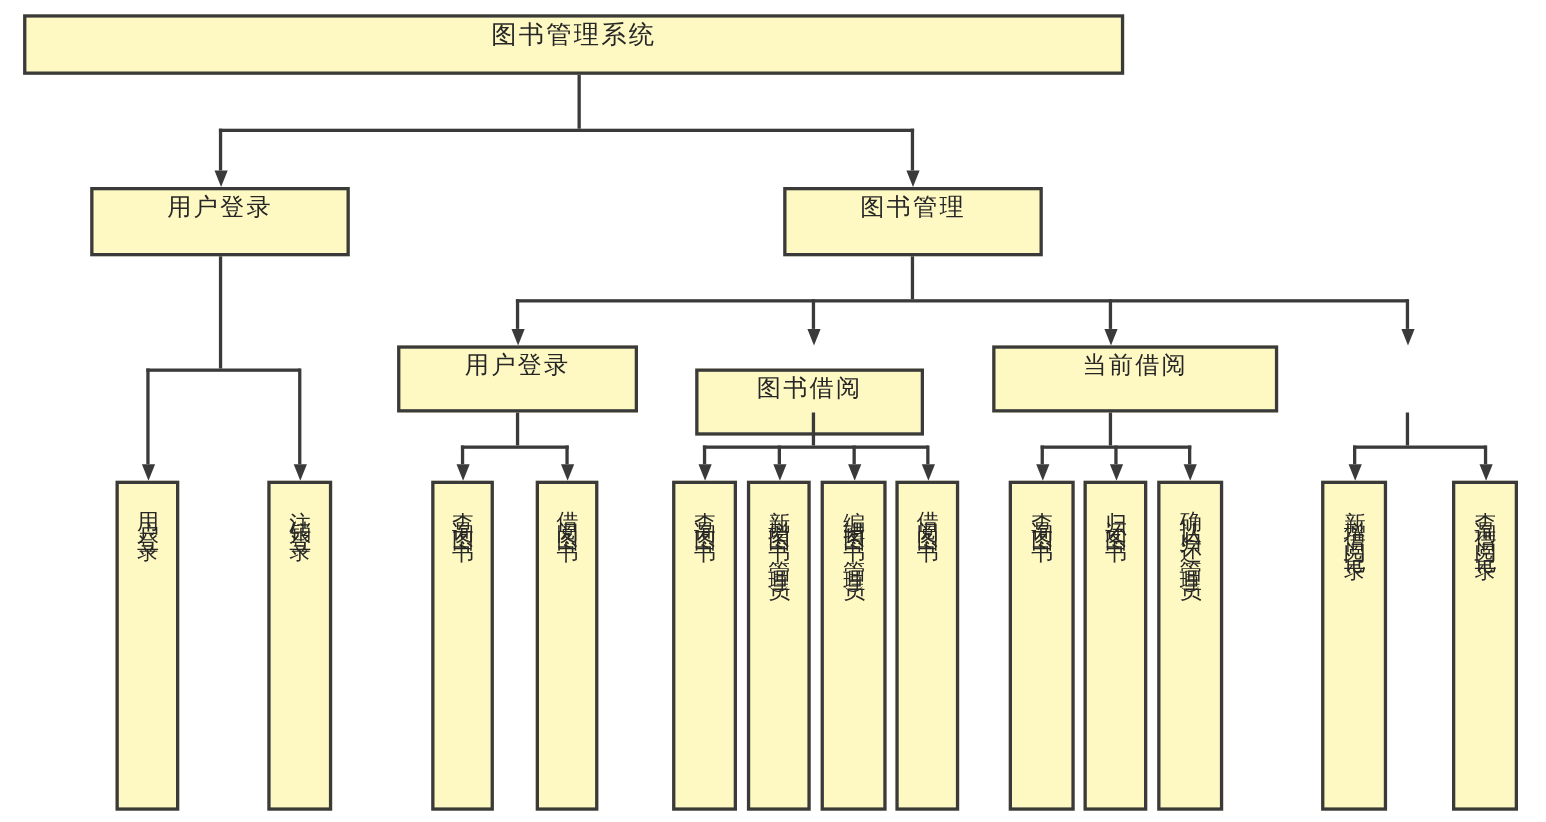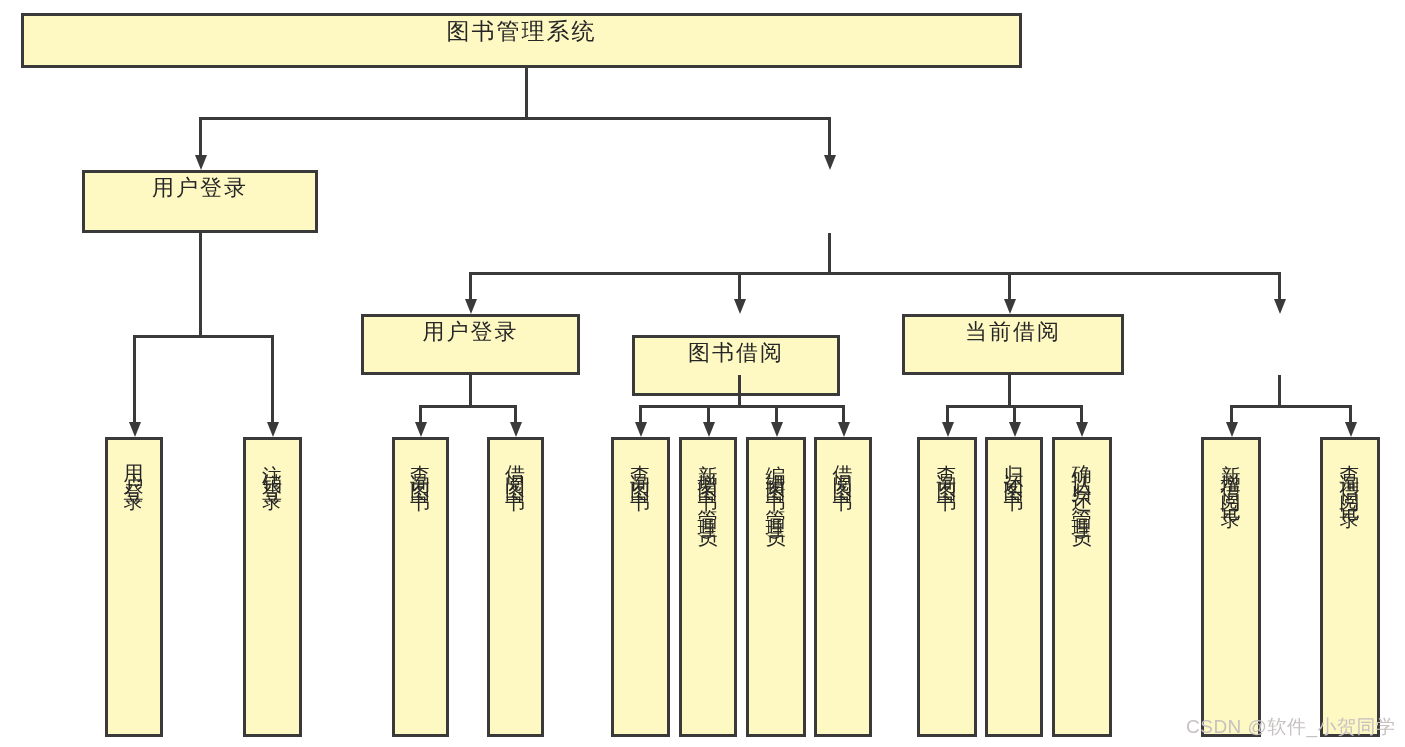--- a/index.html
+++ b/index.html
@@ -31,21 +31,21 @@
     position:absolute;left:1186px;top:714px;font-size:19px;color:#c7c1c1;
     white-space:nowrap;z-index:5;letter-spacing:0.5px;
   }
 
   
   #b-root{left:21px;top:13px;width:1001px;height:55px;}
   #b-user-login{left:82px;top:170px;width:236px;height:63px;}
   #b-book-mgmt{left:712px;top:170px;width:236px;height:63px;}
   #b-new-book{left:361px;top:314px;width:219px;height:61px;}
   #b-book-borrow{left:632px;top:314px;width:208px;height:61px;margin-top:21px;}
-  #b-cur-borrow{left:902px;top:314px;width:222px;height:61px;}
+  #b-cur-borrow{left:902px;top:314px;width:260px;height:61px;}
   #b-borrow-rec{left:1172px;top:314px;width:214px;height:61px;}
   #b-v-login{left:105px;top:437px;width:58px;height:300px;}
   #b-v-logout{left:243px;top:437px;width:59px;height:300px;}
   #b-v-query-a{left:392px;top:437px;width:57px;height:300px;}
   #b-v-borrow-a{left:487px;top:437px;width:57px;height:300px;}
   #b-v-query-b{left:611px;top:437px;width:59px;height:300px;}
   #b-v-add-book{left:679px;top:437px;width:58px;height:300px;}
   #b-v-edit-book{left:746px;top:437px;width:60px;height:300px;}
   #b-v-borrow-b{left:814px;top:437px;width:58px;height:300px;}
   #b-v-query-c{left:917px;top:437px;width:60px;height:300px;}
@@ -105,20 +105,23 @@
   </div>
 
   <div class="vline" id="c-root-v"></div>
   <div class="hline" id="c-root-h"></div>
   <div class="arrow" id="a-root-1"></div>
   <div class="arrow" id="a-root-2"></div>
 
   <div class="box hbox" id="b-user-login">
     <span>用户登录</span>
   </div>
+  <div class="box hbox" id="b-book-mgmt">
+    <span>图书管理</span>
+  </div>
 
   <div class="vline" id="c-ul-v"></div>
   <div class="hline" id="c-ul-h"></div>
   <div class="arrow" id="a-ul-1"></div>
   <div class="arrow" id="a-ul-2"></div>
 
   <div class="vline" id="c-bm-v"></div>
   <div class="hline" id="c-bm-h"></div>
   <div class="arrow" id="a-bm-1"></div>
   <div class="arrow" id="a-bm-2"></div>
@@ -195,15 +198,14 @@
     <span class="vtext">确认归还（管理员）</span>
   </div>
 
   <div class="box vbox" id="b-v-add-rec">
     <span class="vtext">新增借阅记录</span>
   </div>
   <div class="box vbox" id="b-v-query-rec">
     <span class="vtext">查询借阅记录</span>
   </div>
 
-  <div class="watermark">CSDN @软件_小贺同学</div>
 
 </div>
 
 </body></html>

